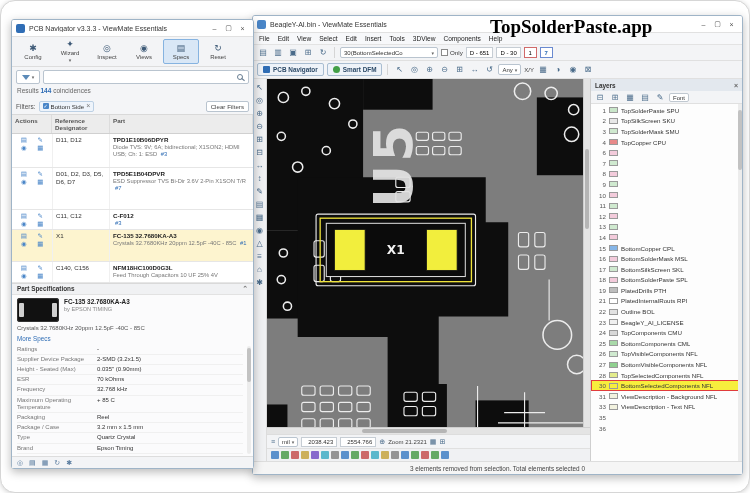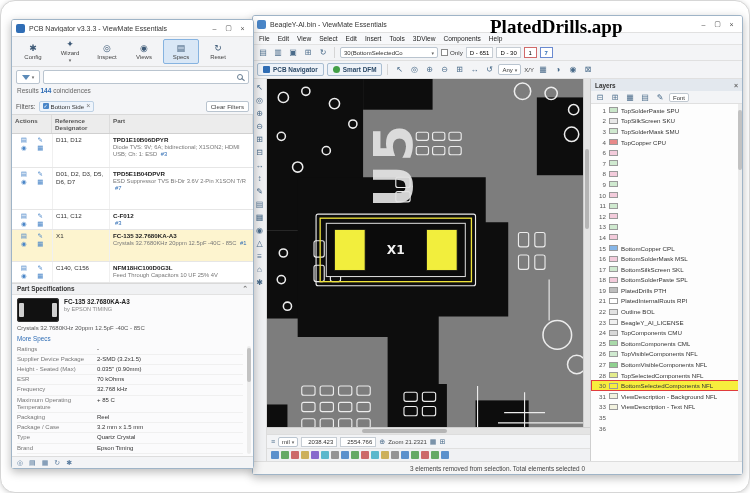--- a/index.html
+++ b/index.html
@@ -742,14 +742,14 @@
       </div>
     <div class="navfooter" id="nav-footer">
         <span>◎</span>
         <span>▤</span>
         <span>▦</span>
         <span>↻</span>
         <span>✱</span>
       </div>
   </div>
 
-  <div class="watermark">PlatedDrills.app</div>
+  <div class="watermark">TopSolderPaste.app</div>
 </div>
 
 </body></html>

